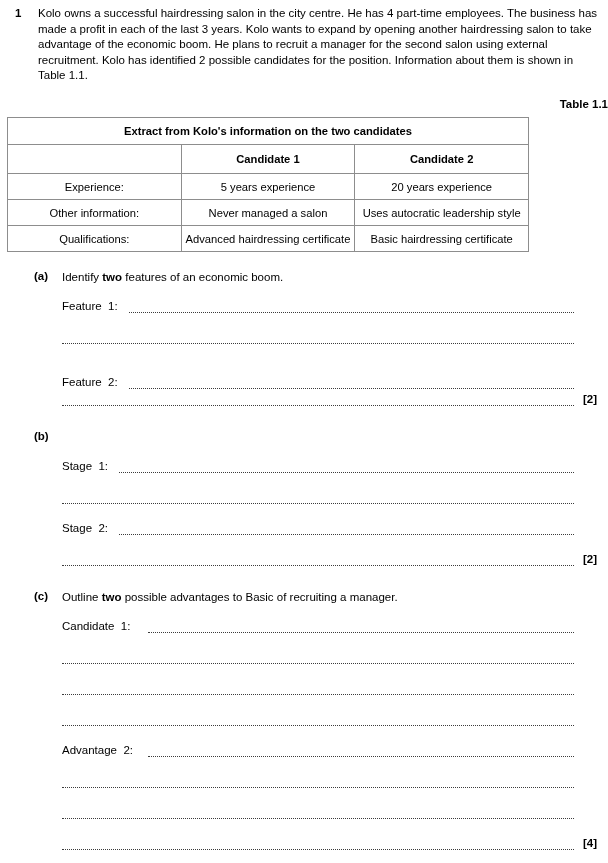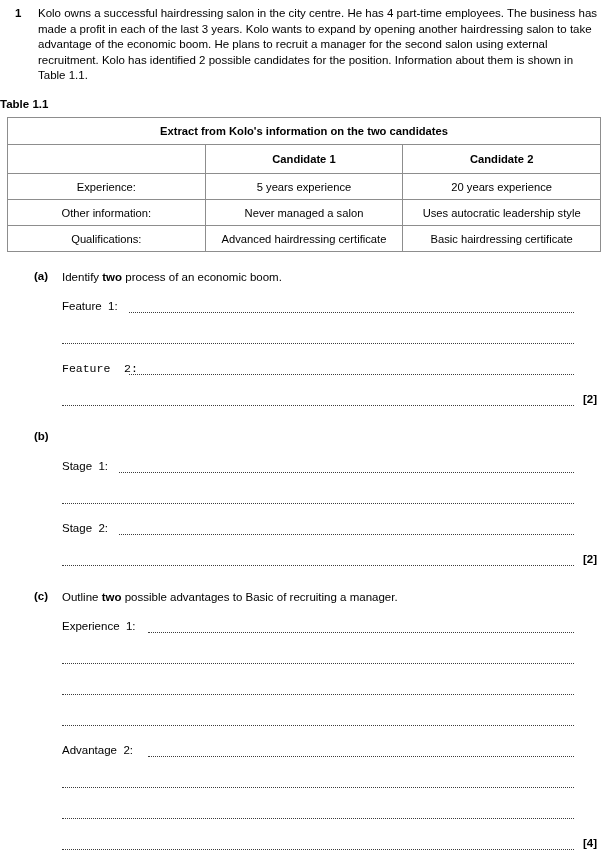--- a/index.html
+++ b/index.html
@@ -38,35 +38,35 @@
     line-height: 15.5px;
     text-align: left;
   }
 
   
   .table-caption {
     position: absolute;
     top: 98px;
     left: 0;
     width: 608px;
-    text-align: left;
+    text-align: right;
     font-size: 11.5px;
     font-weight: bold;
   }
 
   
   .tbl-wrap {
     position: absolute;
     top: 117px;
     left: 7px;
     width: 594px;
   }
   table.extract {
     border-collapse: collapse;
-    width: 594px;
+    width: 522px;
     table-layout: fixed;
     padding-left: 44px;
   }
   table.extract td {
     border: 1px solid #8d8d8d;
     font-size: 11.2px;
     text-align: center;
     vertical-align: middle;
     padding: 0 2px;
   }
@@ -172,31 +172,31 @@
         <td class="rowlabel c0">Qualifications:</td>
         <td class="cell c1">Advanced hairdressing certificate</td>
         <td class="cell c2">Basic hairdressing certificate</td>
       </tr>
     </tbody>
   </table>
 </div>
 
 <div class="part" style="top:270px;">
   <span class="part-label">(a)</span>
-  <div class="part-prompt"><span>Identify </span><b>two</b><span> process of an economic boom.</span></div>
+  <div class="part-prompt"><span>Identify </span><b>two</b><span> features of an economic boom.</span></div>
 </div>
 
 <div class="ans-row" style="top:300px;">
   <span class="ans-label">Feature  1:</span>
   <span class="dots" style="width:445px;"></span>
 </div>
 <div class="ans-row" style="top:331px;">
   <span class="dots" style="width:512px;"></span>
 </div>
-<div class="ans-row" style="top:362px;font-family:Liberation Mono, monospace;">
+<div class="ans-row" style="top:376px;">
   <span class="ans-label">Feature  2:</span>
   <span class="dots" style="width:445px;"></span>
 </div>
 <div class="ans-row" style="top:393px;">
   <span class="dots" style="width:512px;"></span>
 </div>
 <div class="marks" style="top:393px;">[2]</div>
 
 <div class="part" style="top:430px;">
   <span class="part-label">(b)</span>
@@ -217,21 +217,21 @@
   <span class="dots" style="width:512px;"></span>
 </div>
 <div class="marks" style="top:553px;">[2]</div>
 
 <div class="part" style="top:590px;">
   <span class="part-label">(c)</span>
   <div class="part-prompt"><span>Outline </span><b>two</b><span> possible advantages to Basic of recruiting a manager.</span></div>
 </div>
 
 <div class="ans-row" style="top:620px;">
-  <span class="ans-label">Experience  1:</span>
+  <span class="ans-label">Candidate  1:</span>
   <span class="dots" style="width:426px;"></span>
 </div>
 <div class="ans-row" style="top:651px;">
   <span class="dots" style="width:512px;"></span>
 </div>
 <div class="ans-row" style="top:682px;">
   <span class="dots" style="width:512px;"></span>
 </div>
 <div class="ans-row" style="top:713px;">
   <span class="dots" style="width:512px;"></span>

